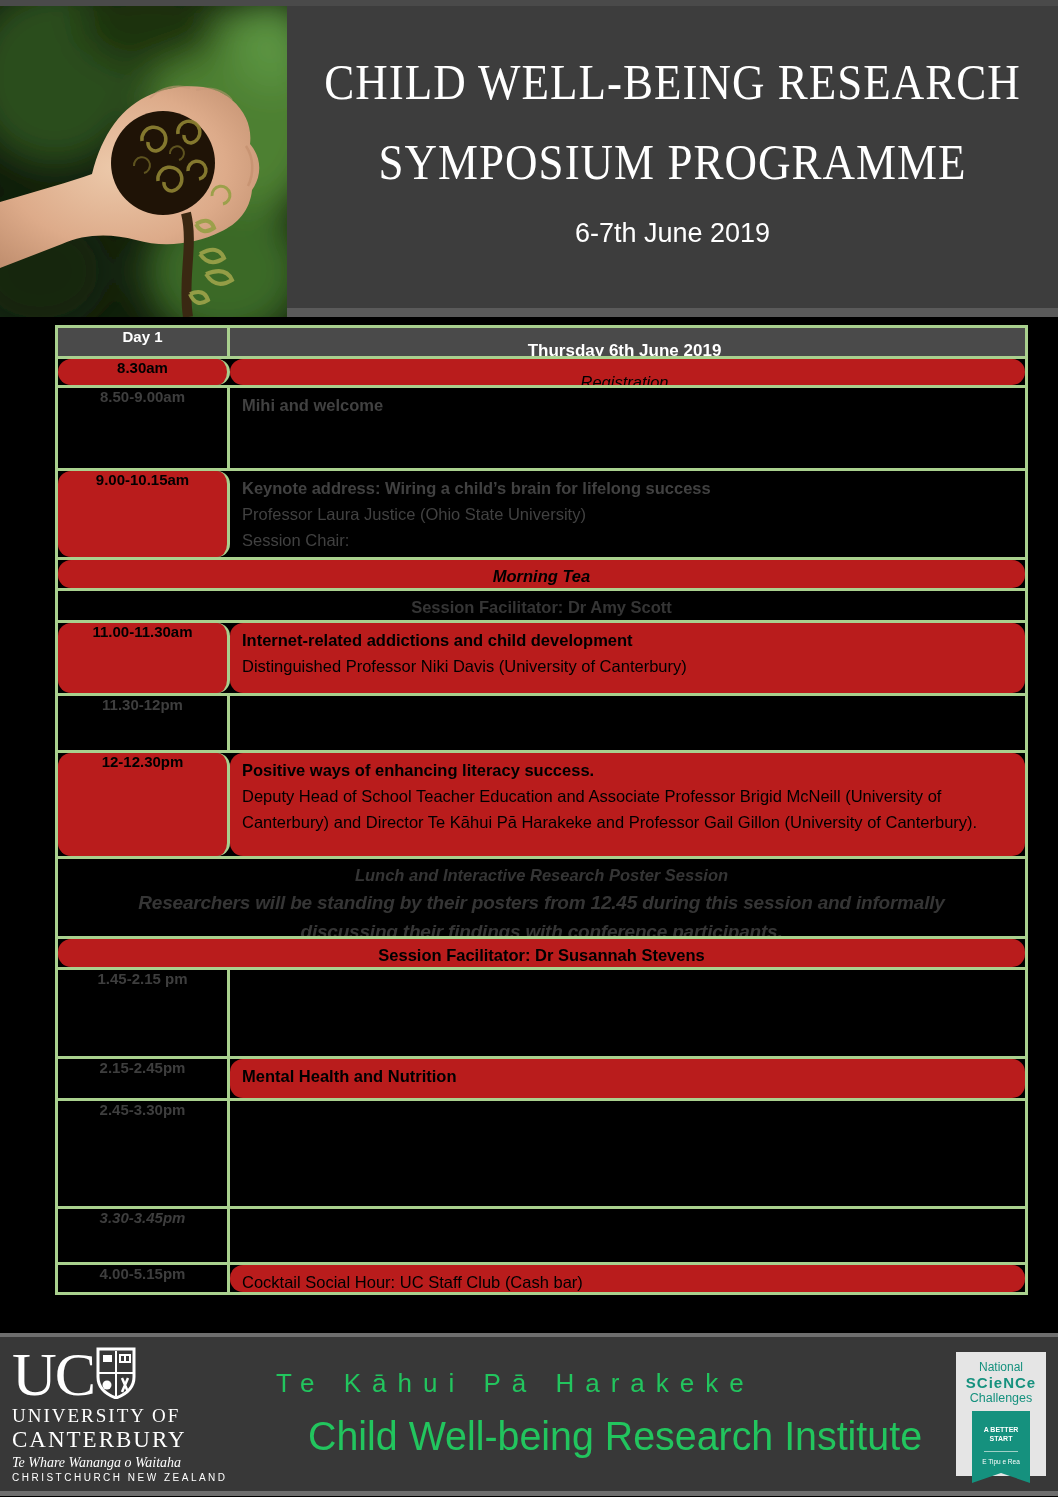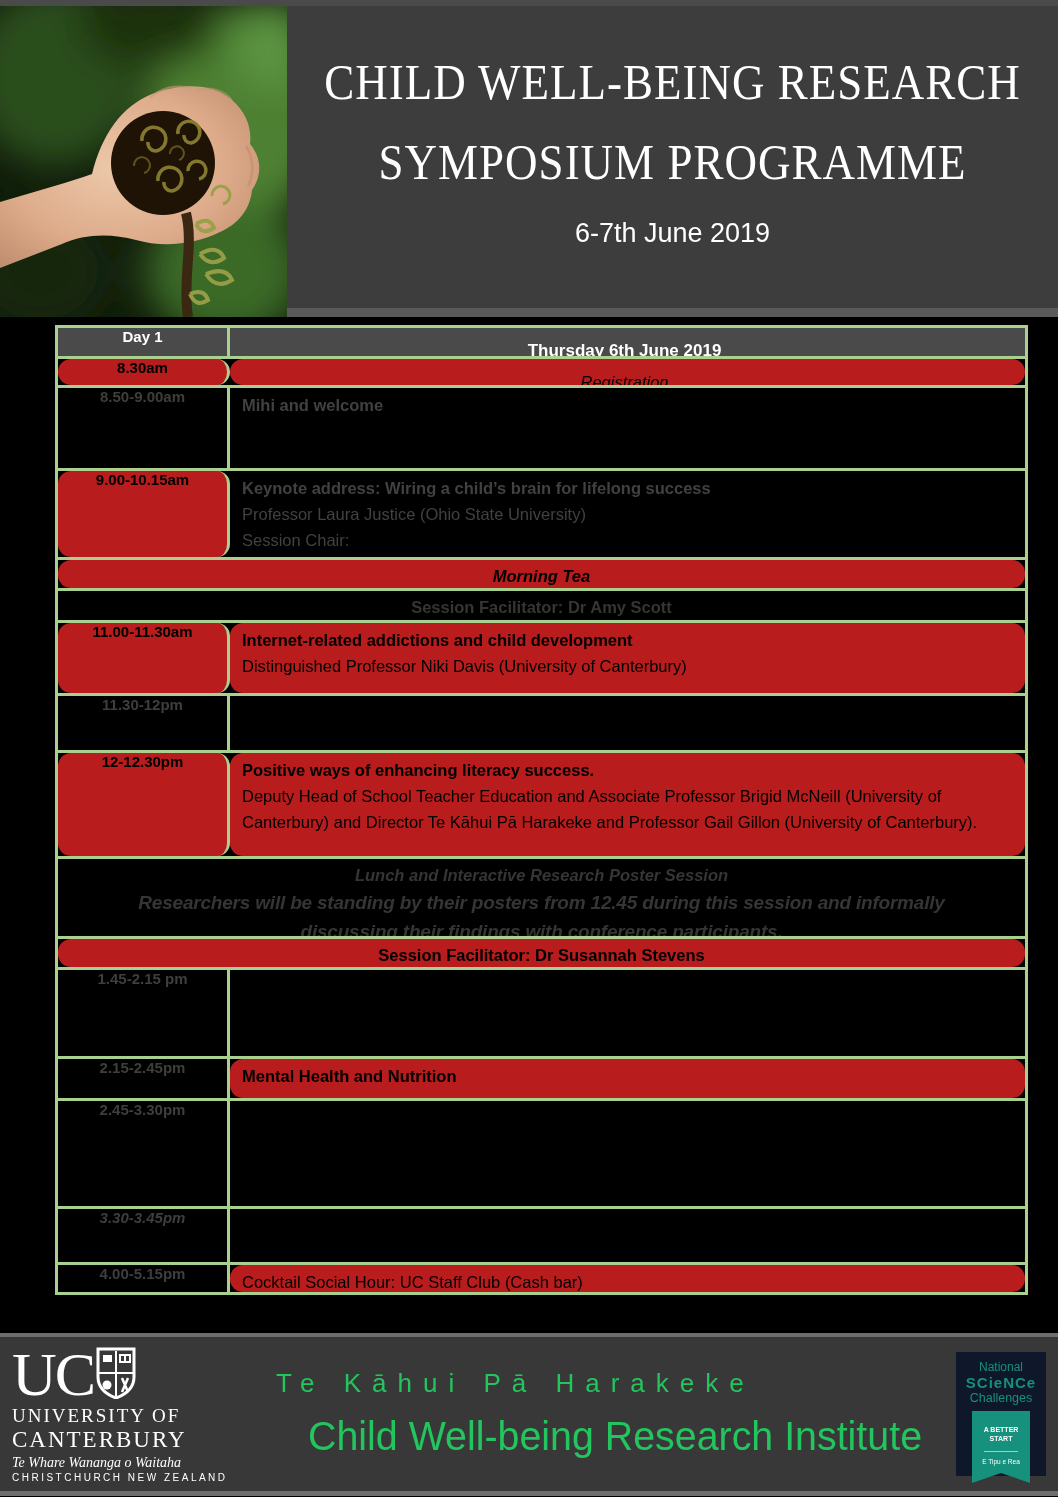--- a/index.html
+++ b/index.html
@@ -47,21 +47,21 @@
   .uc-top{display:flex;align-items:flex-start;}
   .uc-letters{font-size:62px;line-height:58px;letter-spacing:-2px;}
   .uc-shield{margin-left:2px;margin-top:2px;}
   .uc-l1{font-size:19px;letter-spacing:2px;margin-top:2px;}
   .uc-l2{font-size:23px;letter-spacing:2px;}
   .uc-l3{font-style:italic;font-size:14px;margin-top:2px;}
   .uc-l4{font-size:10px;letter-spacing:2.5px;margin-top:1px;font-family:"Liberation Sans",sans-serif;}
   .fmid{color:#22c55e;margin-left:14px;}
   .maori{font-size:26px;letter-spacing:11px;}
   .institute{font-size:41px;margin-top:14px;margin-left:32px;transform:scaleX(0.96);transform-origin:left;}
-  .nsc{margin-left:auto;width:90px;height:124px;background:#0f172a;flex-shrink:0;
+  .nsc{margin-left:auto;width:90px;height:124px;background:#e5e5e5;flex-shrink:0;
        text-align:center;color:#15917e;padding-top:8px;box-sizing:border-box;}
   .nsc-l1{font-size:12px;}
   .nsc-l2{font-size:15px;font-weight:bold;letter-spacing:1px;}
   .nsc-l3{font-size:12.5px;}
   .ribbon{width:58px;height:72px;background:#15917e;margin:6px auto 0;
           clip-path:polygon(0 0,100% 0,100% 100%,50% 86%,0 100%);color:#fff;padding-top:14px;box-sizing:border-box;}
   .rb1{font-size:7px;font-weight:bold;line-height:1.3;}
   .rb-line{width:34px;border-top:1px solid #9fd0c6;margin:8px auto 6px;}
   .rb2{font-size:6.5px;}
 </style>

